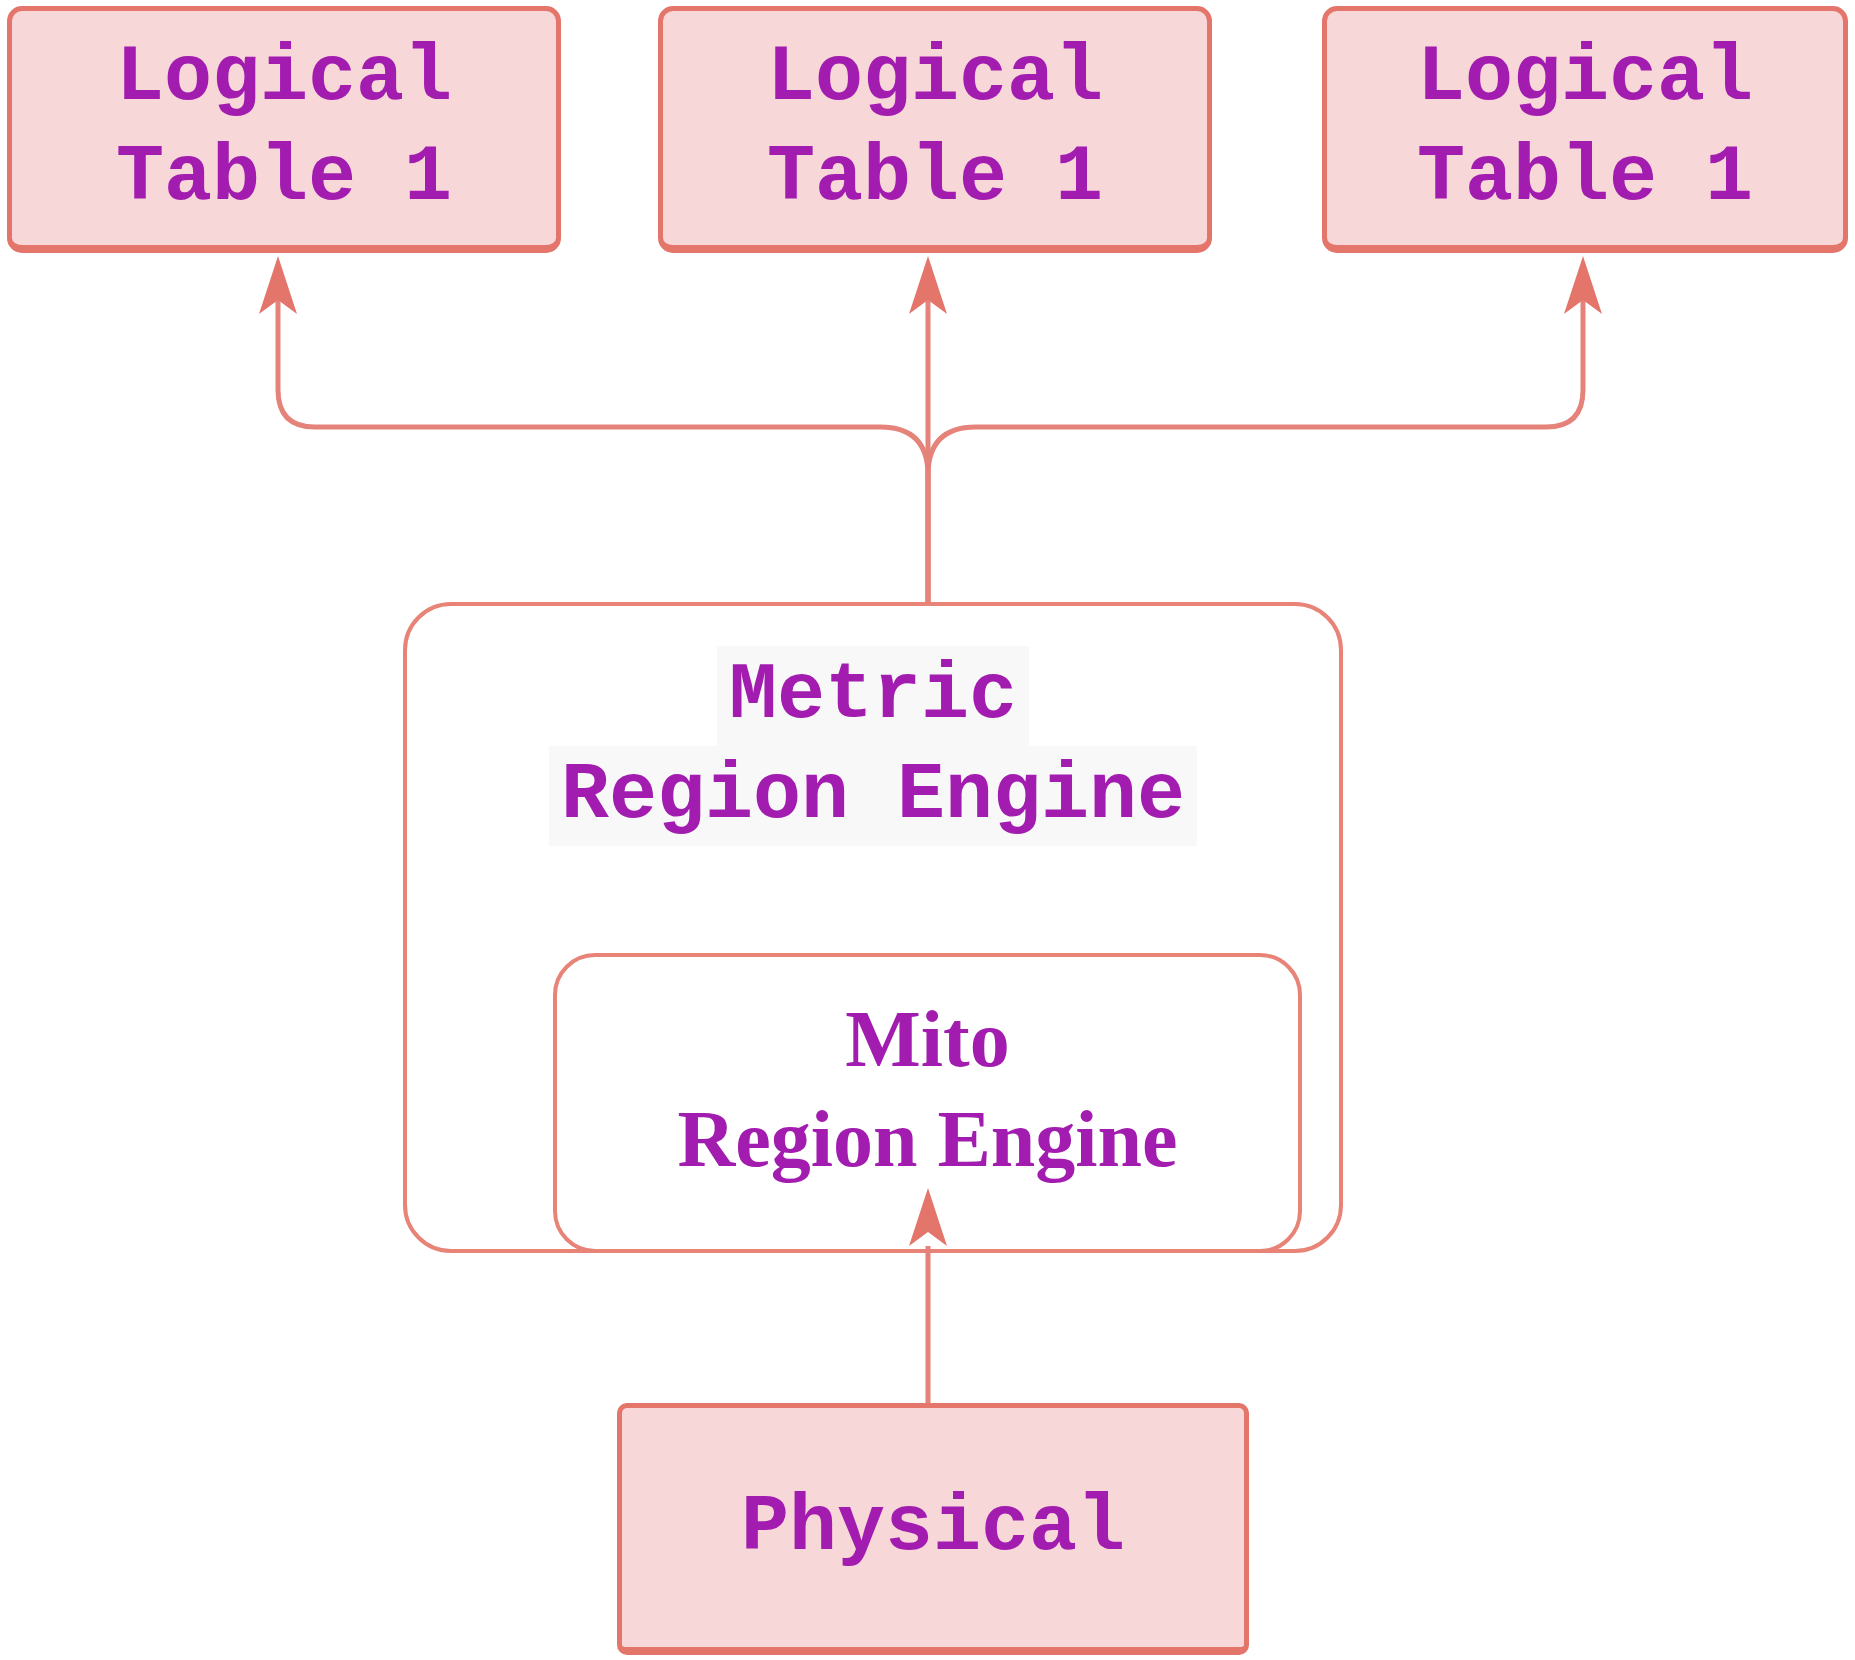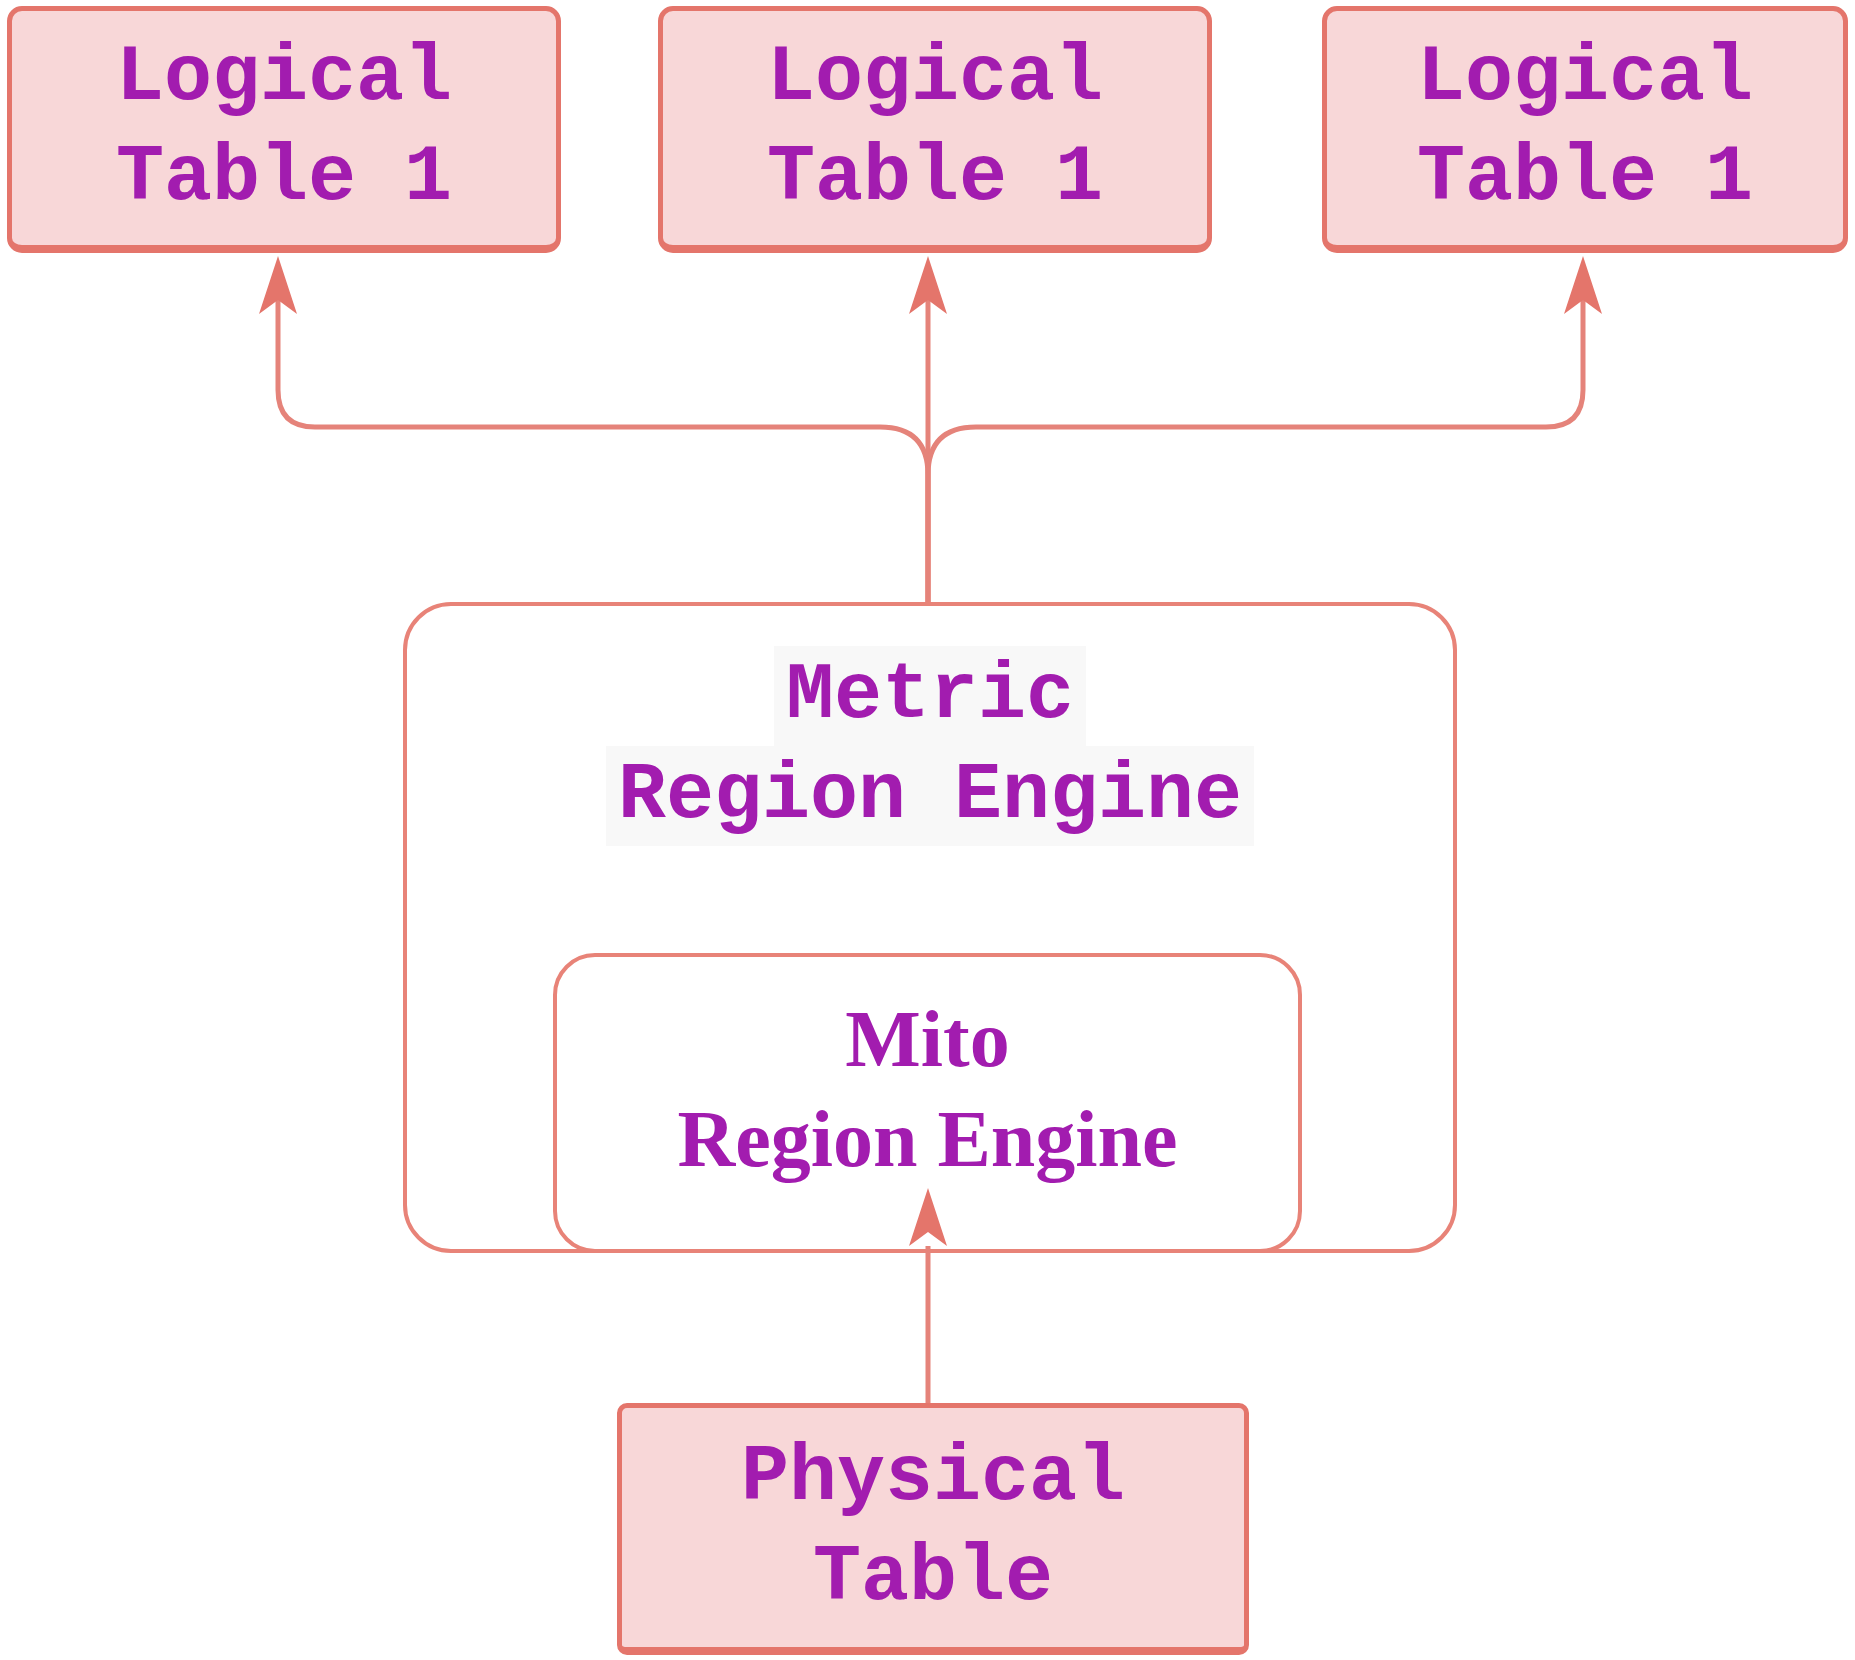--- a/index.html
+++ b/index.html
@@ -32,21 +32,21 @@
   }
   .white{
     background:#ffffff;
     border:4px solid #e88378;
   }
   .lbl-bg{display:inline-block;background:#f8f8f8;padding:0 12px;}
   
   .n-log-a{left:7px;   top:6px;    width:554px; height:247px;}
   .n-log-b{left:658px; top:6px;    width:554px; height:247px;}
   .n-log-c{left:1322px;top:6px;    width:526px; height:247px;}
-  .n-metric{left:403px;top:602px;  width:1054px;height:651px;border-radius:48px;justify-content:flex-start;padding-top:40px;}
+  .n-metric{left:403px;top:602px;  width:940px;height:651px;border-radius:48px;justify-content:flex-start;padding-top:40px;}
   .n-mito{left:553px;  top:953px;  width:749px; height:300px;border-radius:42px;justify-content:flex-start;padding-top:32px;z-index:2;font-family:Liberation Serif, serif;}
   .n-phys{left:617px;  top:1403px; width:632px; height:252px;border-radius:10px;}
 </style>
 </head>
 <body>
 
 <div class="stage">
 
   <div class="node pink n-log-a">
     <div class="line">Logical</div>
@@ -68,21 +68,20 @@
     <div class="line"><span class="lbl-bg">Region Engine</span></div>
   </div>
 
   <div class="node white n-mito">
     <div class="line">Mito</div>
     <div class="line">Region Engine</div>
   </div>
 
   <div class="node pink n-phys">
     <div class="line">Physical</div>
-    <div class="line">Table</div>
   </div>
 
   <svg class="edges" width="1855" height="1660" viewBox="0 0 1855 1660">
 
     <path class="edge" d="M278,298 L278,390 Q278,427 315,427 L880,427 Q928,427 928,475 L928,602"></path>
 
     <path class="edge" d="M928,298 L928,602"></path>
 
     <path class="edge" d="M1583,298 L1583,390 Q1583,427 1546,427 L976,427 Q928,427 928,475 L928,602"></path>
 

